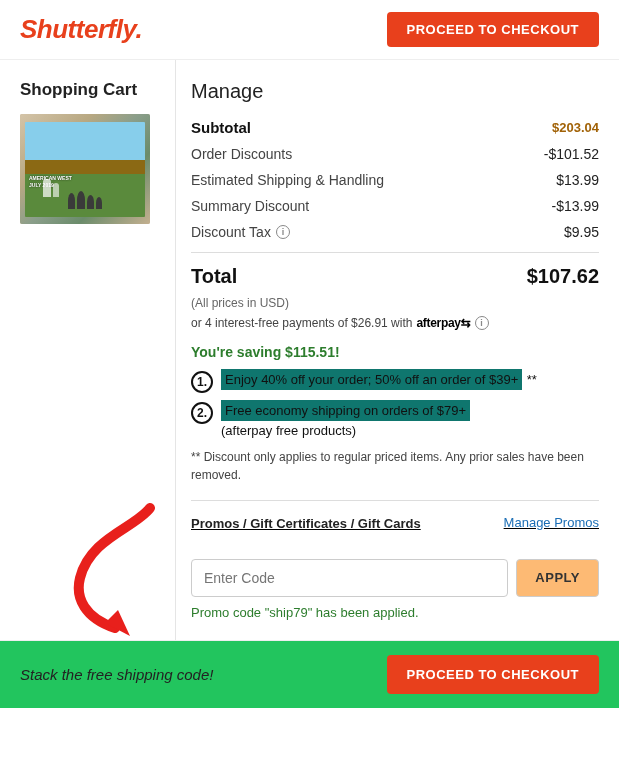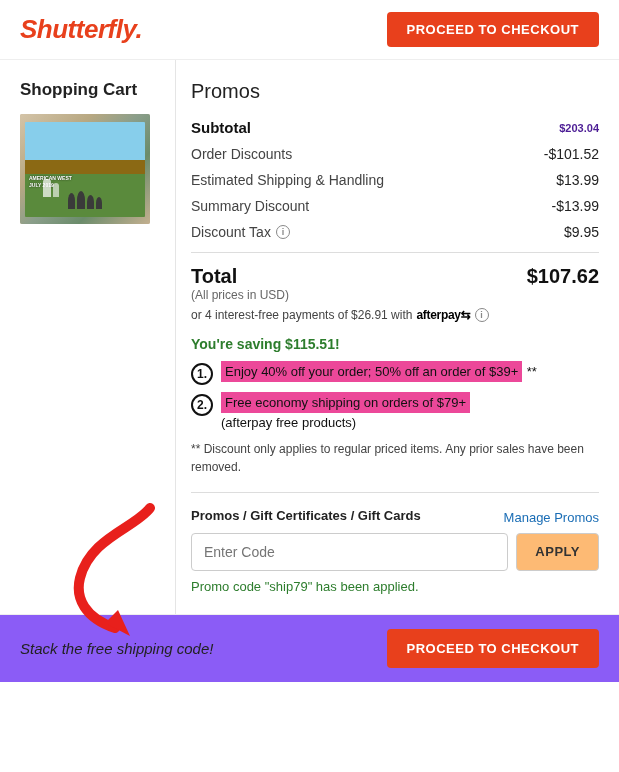--- a/index.html
+++ b/index.html
@@ -130,31 +130,31 @@
     .line-row {
       display: flex;
       justify-content: space-between;
       align-items: center;
       margin-bottom: 10px;
       font-size: 14px;
     }
     .line-label { color: #444; }
     .line-label.bold { font-weight: 700; color: #111; font-size: 15px; }
     .line-value { color: #222; }
-    .line-value.bold { font-weight: 700; color: #4c1d95; font-size: 11px; }
+    .line-value.bold { font-weight: 700; color: #a16207; font-size: 13px; }
     .divider {
       border: none;
       border-top: 1px solid #ddd;
       margin: 12px 0;
     }
     .total-row {
       display: flex;
       justify-content: space-between;
       align-items: center;
-      margin-bottom: 0;
+      margin-bottom: 8px;
       text-align: right;
     }
     .total-label {
       font-size: 20px;
       font-weight: 700;
       color: #111;
     }
     .total-value {
       font-size: 20px;
       font-weight: 700;
@@ -212,21 +212,21 @@
       height: 22px;
       border: 2px solid #111;
       border-radius: 50%;
       font-size: 12px;
       font-weight: 700;
       color: #111;
       flex-shrink: 0;
       margin-top: 1px;
     }
     .promo-text-highlight {
-      background: #ec4899;
+      background: #0f766e;
       font-size: 13px;
       color: #111;
       padding: 3px 4px;
       line-height: 1.5;
     }
     .promo-text-normal {
       font-size: 13px;
       color: #111;
       margin-top: 2px;
     }
@@ -238,22 +238,23 @@
     }
 
     
     .promo-section {
       border-top: 1px solid #ddd;
       padding-top: 14px;
     }
     .promo-header {
       display: flex;
       justify-content: space-between;
-      align-items: flex-end;
-      margin-bottom: 8px;
+      align-items: flex-start;
+      margin-bottom: 26px;
+      text-decoration: underline;
     }
     .promo-section-title {
       font-size: 13px;
       font-weight: 600;
       color: #222;
       line-height: 1.4;
     }
     .manage-promos-link {
       font-size: 13px;
       color: #1a6db5;
@@ -293,21 +294,21 @@
       color: #2d7d2d;
     }
 
     
     .footer {
       display: flex;
       align-items: center;
       justify-content: space-between;
       padding: 14px 20px;
       border-top: 1px solid #eee;
-      background: #8b5cf6;
+      background: #22c55e;
     }
     .footer-text {
       font-size: 15px;
       font-style: italic;
       color: #222;
       font-weight: 400;
     }
     .btn-checkout-bottom {
       background: #e8401c;
       color: #fff;
@@ -360,21 +361,21 @@
               <div class="person" style="width:7px;height:14px;border-radius:50% 50% 0 0;"></div>
               <div class="person" style="width:6px;height:12px;border-radius:50% 50% 0 0;"></div>
             </div>
           </div>
         </div>
       </div>
     </div>
   </div>
 
   <div class="summary-panel">
-    <div class="summary-title">Promos</div>
+    <div class="summary-title">Manage</div>
 
     <div class="line-row">
       <span class="line-label bold">Subtotal</span>
       <span class="line-value bold">$203.04</span>
     </div>
 
     <div class="line-row">
       <span class="line-label">Order Discounts</span>
       <span class="line-value">-$101.52</span>
     </div>

